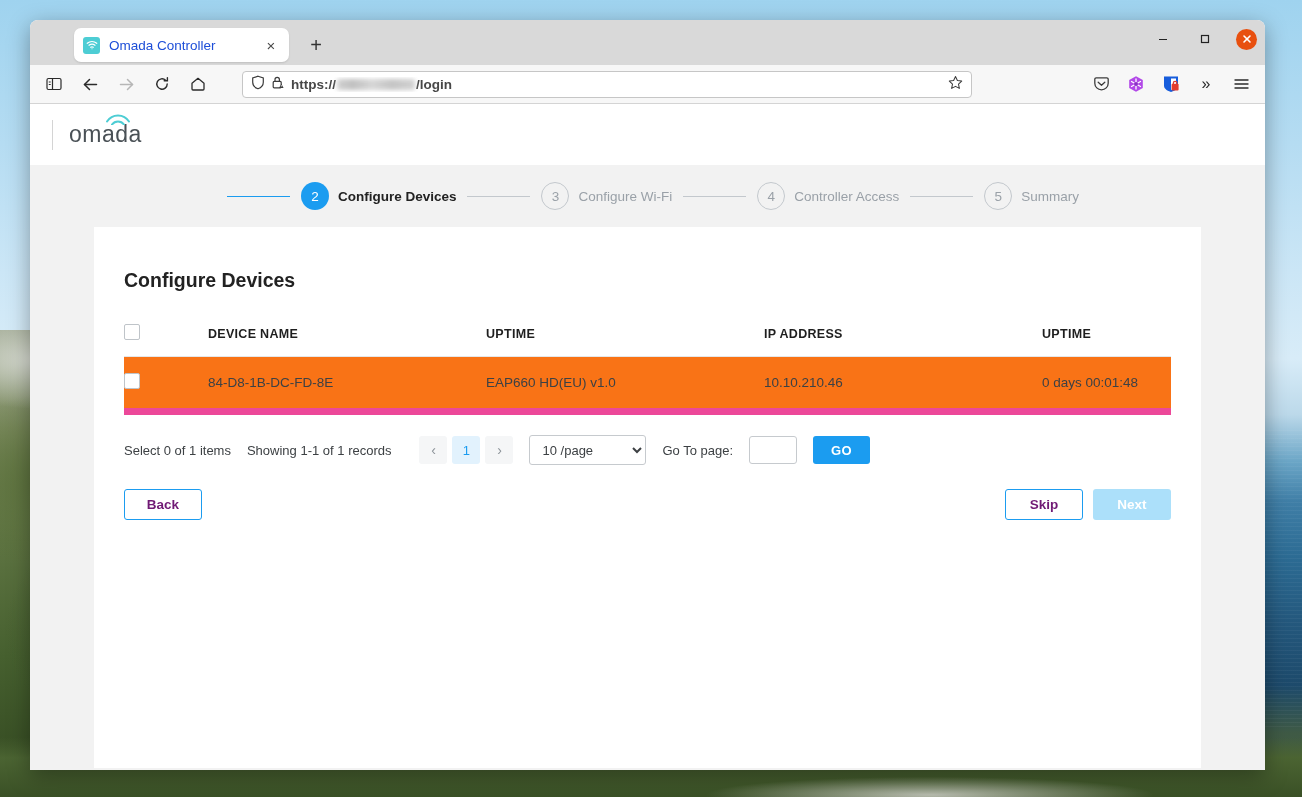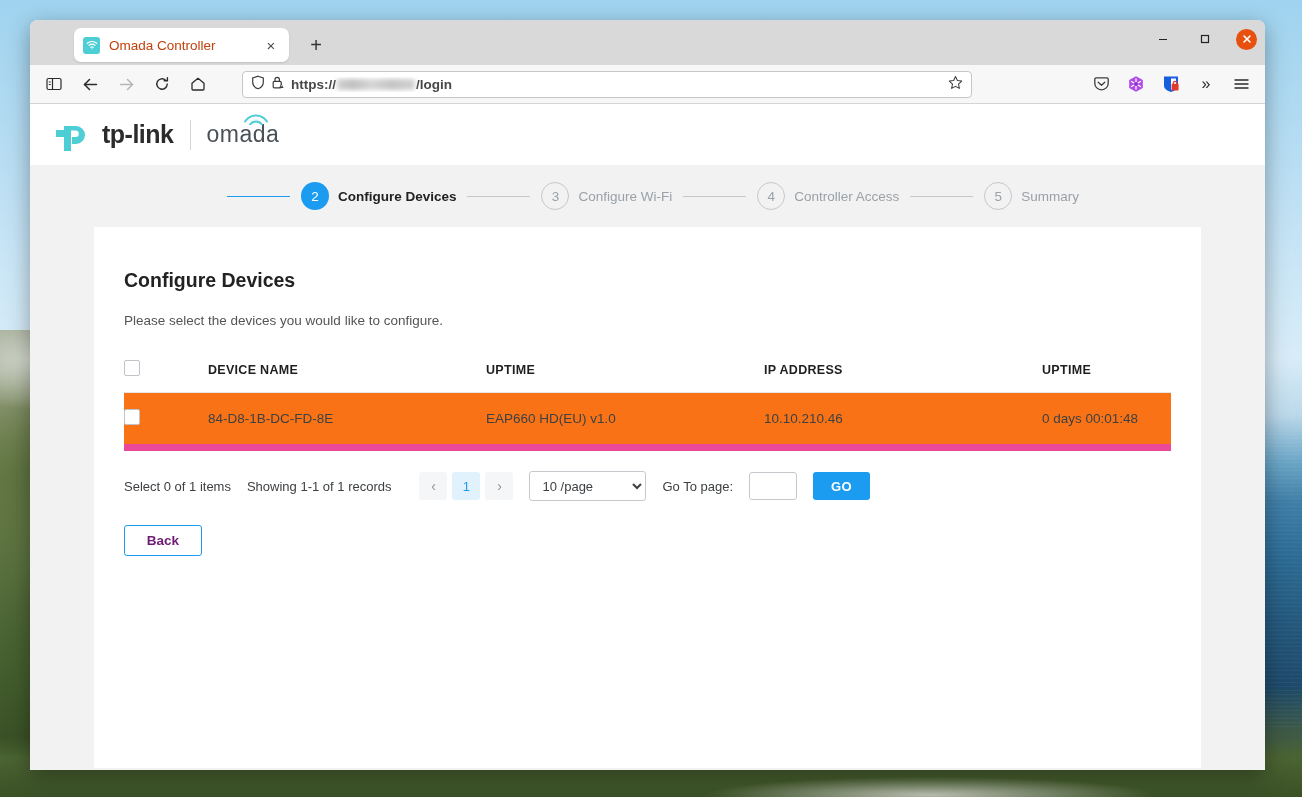--- a/index.html
+++ b/index.html
@@ -79,21 +79,21 @@
     width: 17px; height: 17px;
     background: #4dcdd4;
     border-radius: 3px;
     flex: 0 0 17px;
     display: flex; align-items: center; justify-content: center;
   }
   .tab-title {
     flex: 1;
     margin-left: 9px;
     font-size: 13.5px;
-    color: #c2410c;
+    color: #1d4ed8;
     white-space: nowrap; overflow: hidden;
   }
   .tab-close {
     width: 18px; height: 18px;
     display: flex; align-items: center; justify-content: center;
     color: #4a4a4a; font-size: 15px; line-height: 1;
     cursor: pointer;
   }
   .newtab {
     margin-left: 16px; margin-bottom: 9px;
@@ -484,26 +484,20 @@
             <line x1="2" y1="11" x2="15" y2="11"></line>
         </svg>
       </div>
     </div>
   </div>
 
   <div class="page">
 
     <div class="omada-header">
       <div class="logo-row">
-        <div style="display:flex;align-items:center;gap:8px;">
-          <svg width="42" height="36" viewBox="0 0 42 36">
-            <path d="M12 9h12a9 9 0 0 1 0 18h-4v-7h3.6a3.2 3.2 0 0 0 0-6.4H19V34h-7V20h-8v-7h8z" fill="#4dcdd4"></path>
-          </svg>
-          <span class="brandname">tp-link</span>
-        </div>
         <div class="divider-v"></div>
         <div style="position:relative;display:flex;align-items:center;">
           <svg width="26" height="13" viewBox="0 0 26 13" style="position:absolute;left:36px;top:-9px" fill="none" stroke="#4dcdd4" stroke-width="2" stroke-linecap="round">
             <path d="M2 9.5a13 13 0 0 1 22 0"></path>
               <path d="M7 12.5a7.5 7.5 0 0 1 12 0"></path>
           </svg>
           <span style="font-size:23px;color:#4a5156;letter-spacing:.5px;">omada</span>
         </div>
       </div>
     </div>
@@ -526,21 +520,20 @@
       </div>
       <div class="step-line"></div>
       <div class="step">
         <div class="step-circle todo">5</div>
         <span class="step-label todo">Summary</span>
       </div>
     </div>
 
     <div class="card">
       <div class="card-title">Configure Devices</div>
-      <div class="card-sub">Please select the devices you would like to configure.</div>
 
       <table class="devices">
         <colgroup>
           <col class="col-chk">
             <col class="col-name">
             <col class="col-model">
             <col class="col-ip">
             <col class="col-up">
         </colgroup>
         <thead>
@@ -582,17 +575,21 @@
           <option>100 /page</option>
         </select>
         <span class="gotolabel">Go To page:</span>
         <input class="gotoinput" type="text" value="" style="">
         <button class="go-btn">GO</button>
       </div>
 
       <div class="actions">
         <button class="btn-outline">Back</button>
         <div class="spacer"></div>
+        <div class="right-actions">
+          <button class="btn-outline">Skip</button>
+          <button class="btn-disabled">Next</button>
+        </div>
       </div>
     </div>
 
   </div>
 </div>
 
 </body></html>

